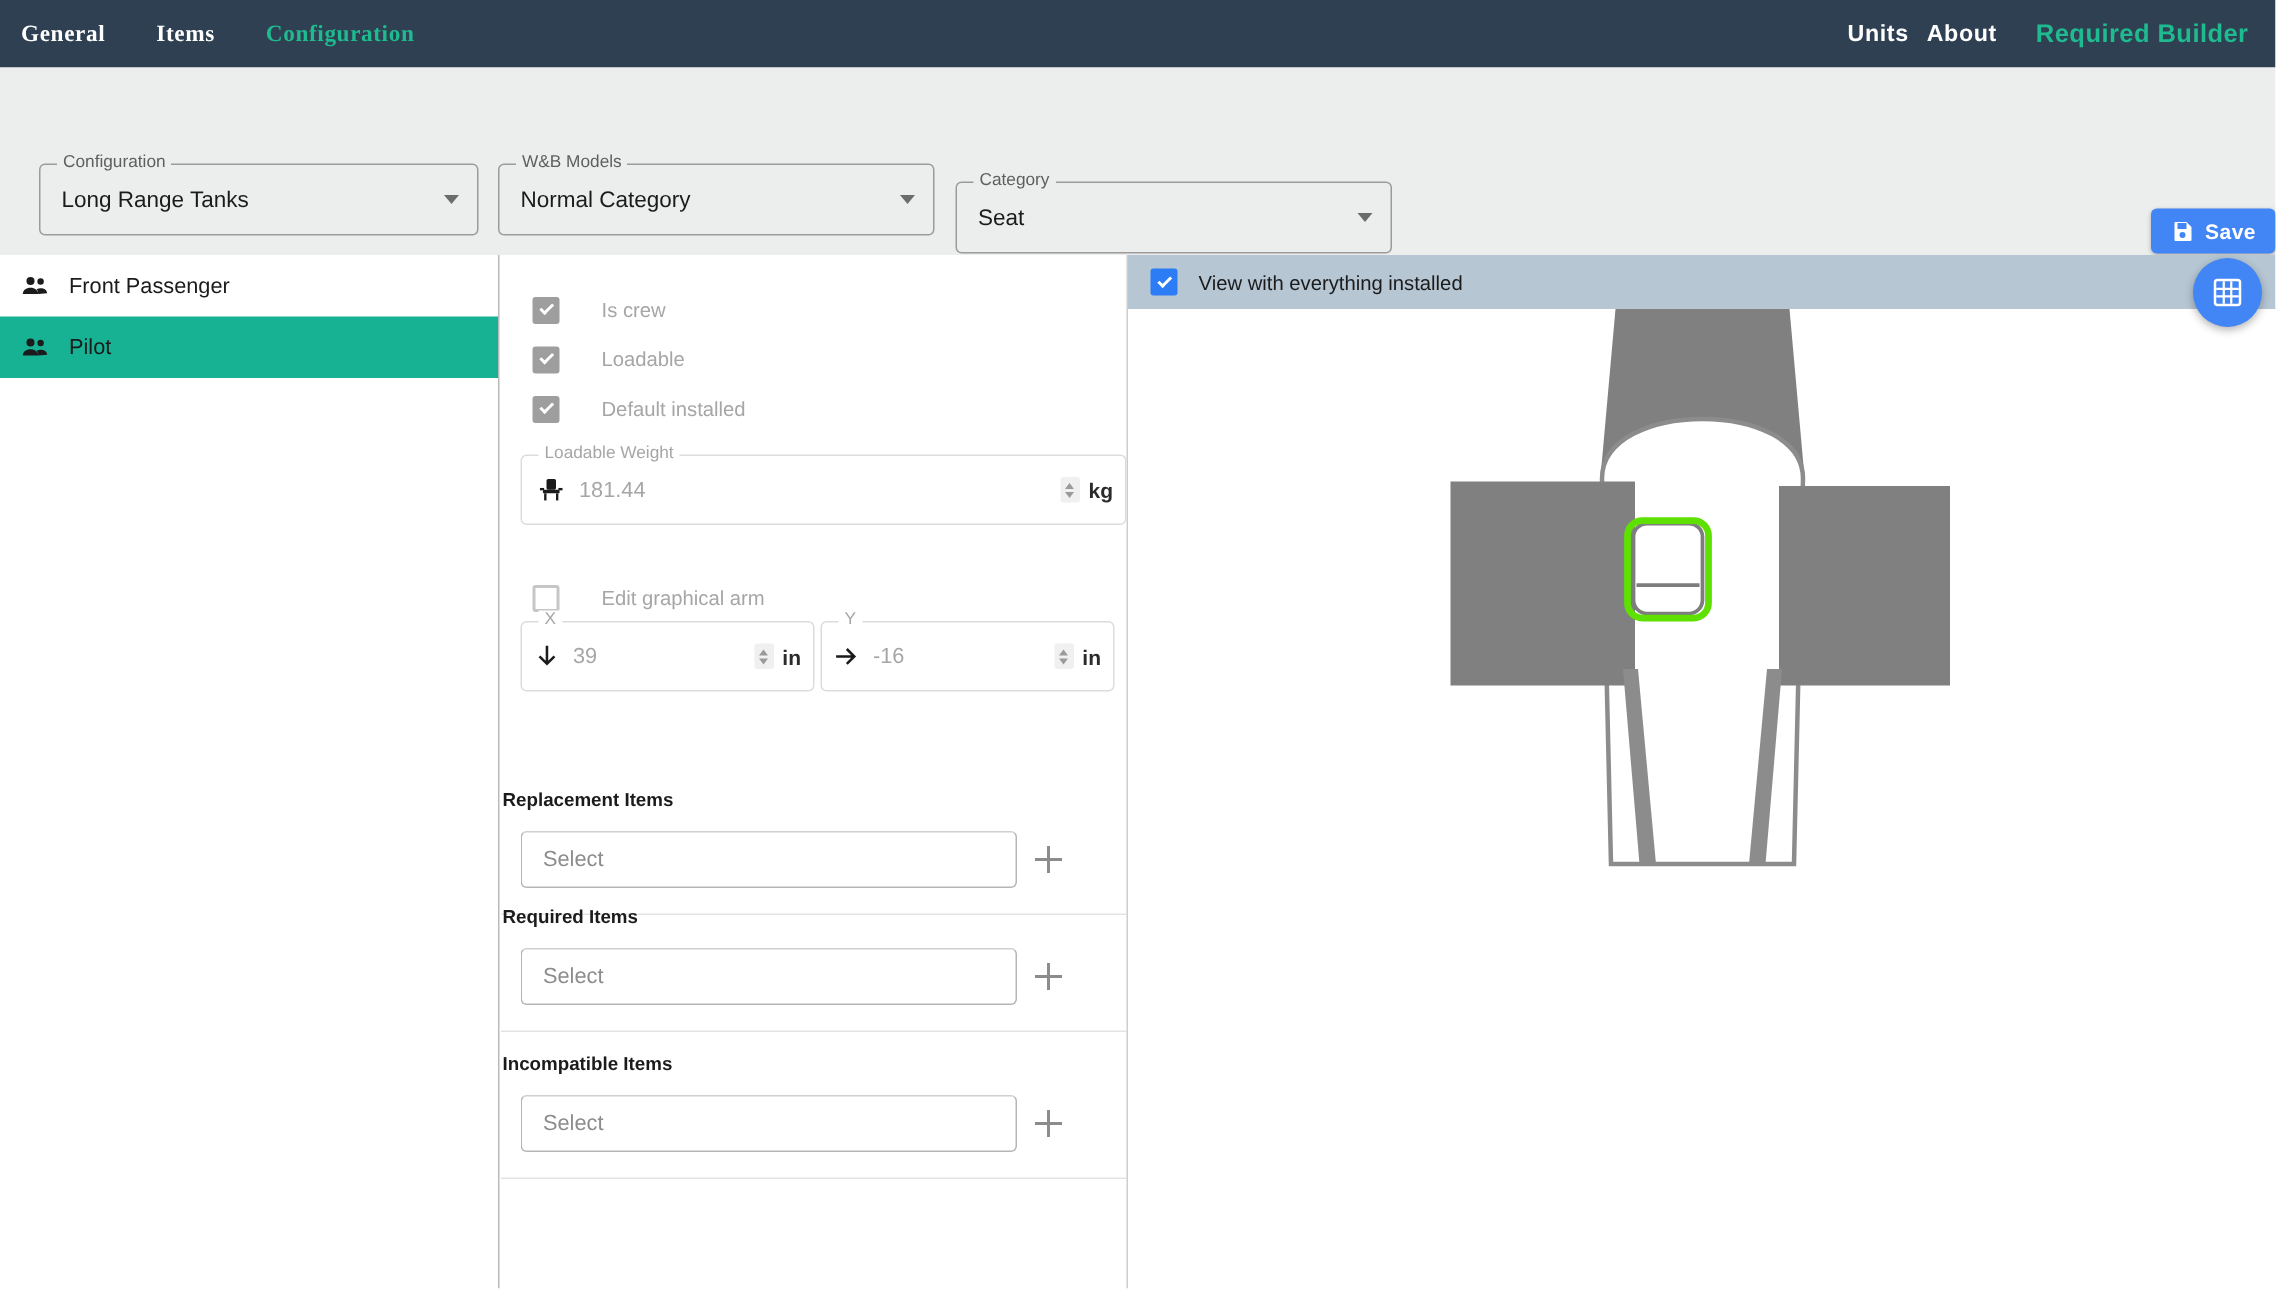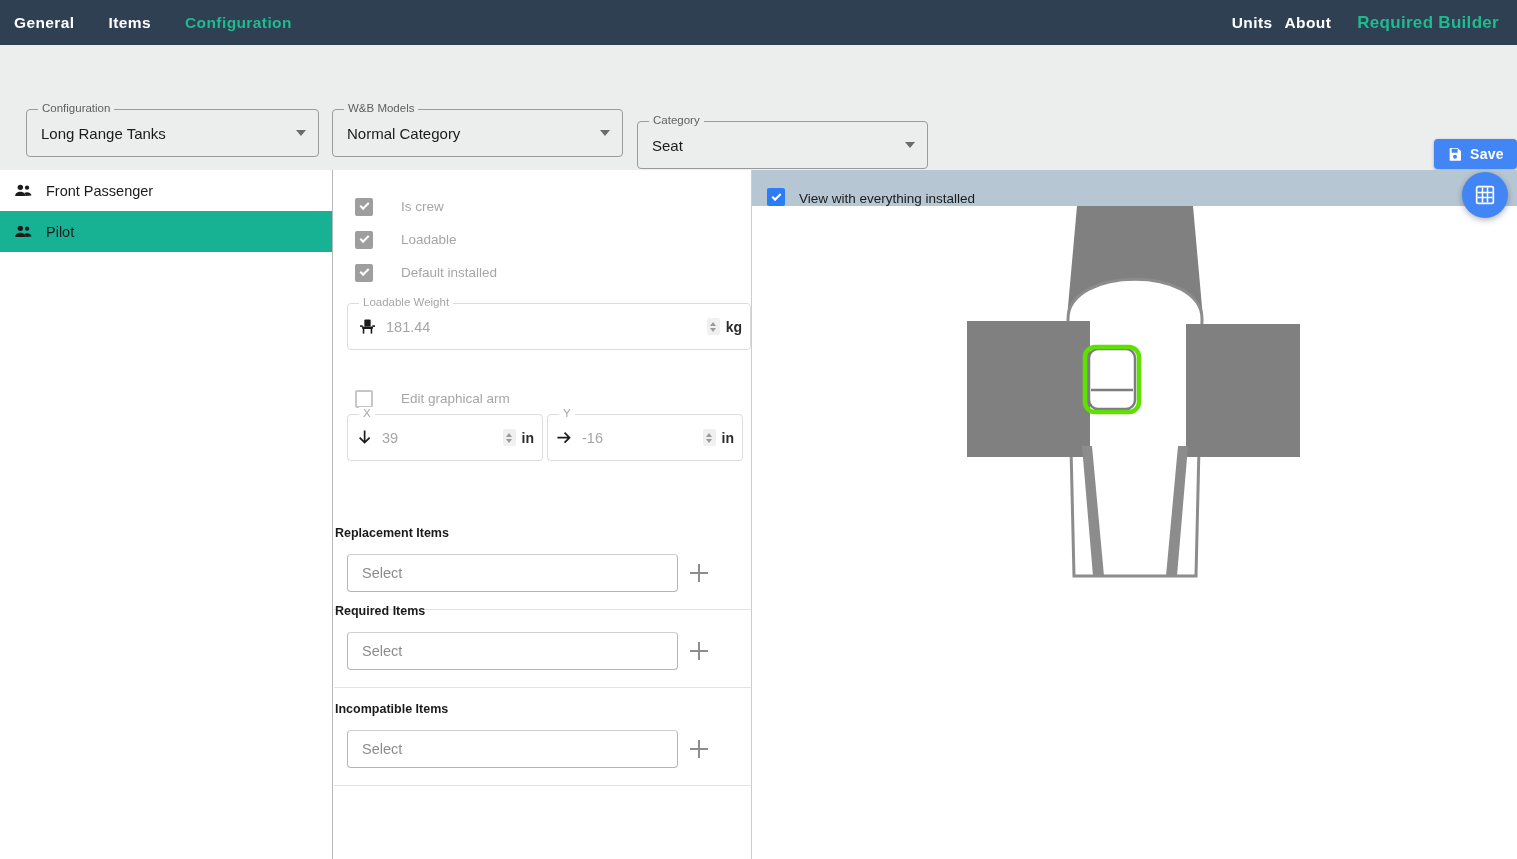--- a/index.html
+++ b/index.html
@@ -16,21 +16,21 @@
   .progress-strip {
     position:absolute; left:0; top:0; width:255px; height:4px;
     background:#f1c232;
   }
 
   
   .navbar {
     position:absolute; left:0; top:0; width:1517px; height:45px;
     background:#2e4052; display:flex; align-items:center;
   }
-  .nav-left { display:flex; align-items:center; gap:22px; padding-left:8px; }
+  .nav-left { display:flex; align-items:center; gap:22px; padding-left:8px;font-family:Liberation Serif, serif; }
   .nav-right { margin-left:auto; display:flex; align-items:center; padding-right:8px; }
   .nav-item {
     color:#ffffff; font-size:15.5px; font-weight:bold; letter-spacing:.4px;
     padding:4px 6px; cursor:pointer; white-space:nowrap;
   }
   .nav-item.active { color:#1fba8f; }
   .brand {
     color:#1fba8f; font-size:17px; font-weight:bold; letter-spacing:.3px;
     padding-left:20px; padding-right:10px; white-space:nowrap;
   }
@@ -143,21 +143,21 @@
   .plus-btn:after { top:50%; left:4px; height:2px; width:18px; margin-top:-1px; }
   .hdiv { height:1px; background:#e3e3e3; }
 
   
   .viewer {
     position:absolute; left:752px; top:170px; width:765px; height:689px;
     background:#ffffff;
   }
   .viewer-head {
     position:absolute; left:0; top:0; width:765px; height:36px;
-    background:#b6c6d3; display:flex; align-items:flex-end; gap:14px; padding-left:15px;
+    background:#b6c6d3; display:flex; align-items:center; gap:14px; padding-left:15px;
   }
   .viewer-head .vtxt { font-size:13.5px; color:#1b1b1b; }
   .fab {
     position:absolute; left:1462px; top:172px; width:46px; height:46px;
     border-radius:50%; background:#4285f4; display:flex; align-items:center;
     justify-content:center; cursor:pointer; box-shadow:0 2px 6px rgba(0,0,0,.3);
     z-index:5;
   }
   .stage { position:absolute; left:0; top:36px; width:765px; height:653px; }
 </style>

